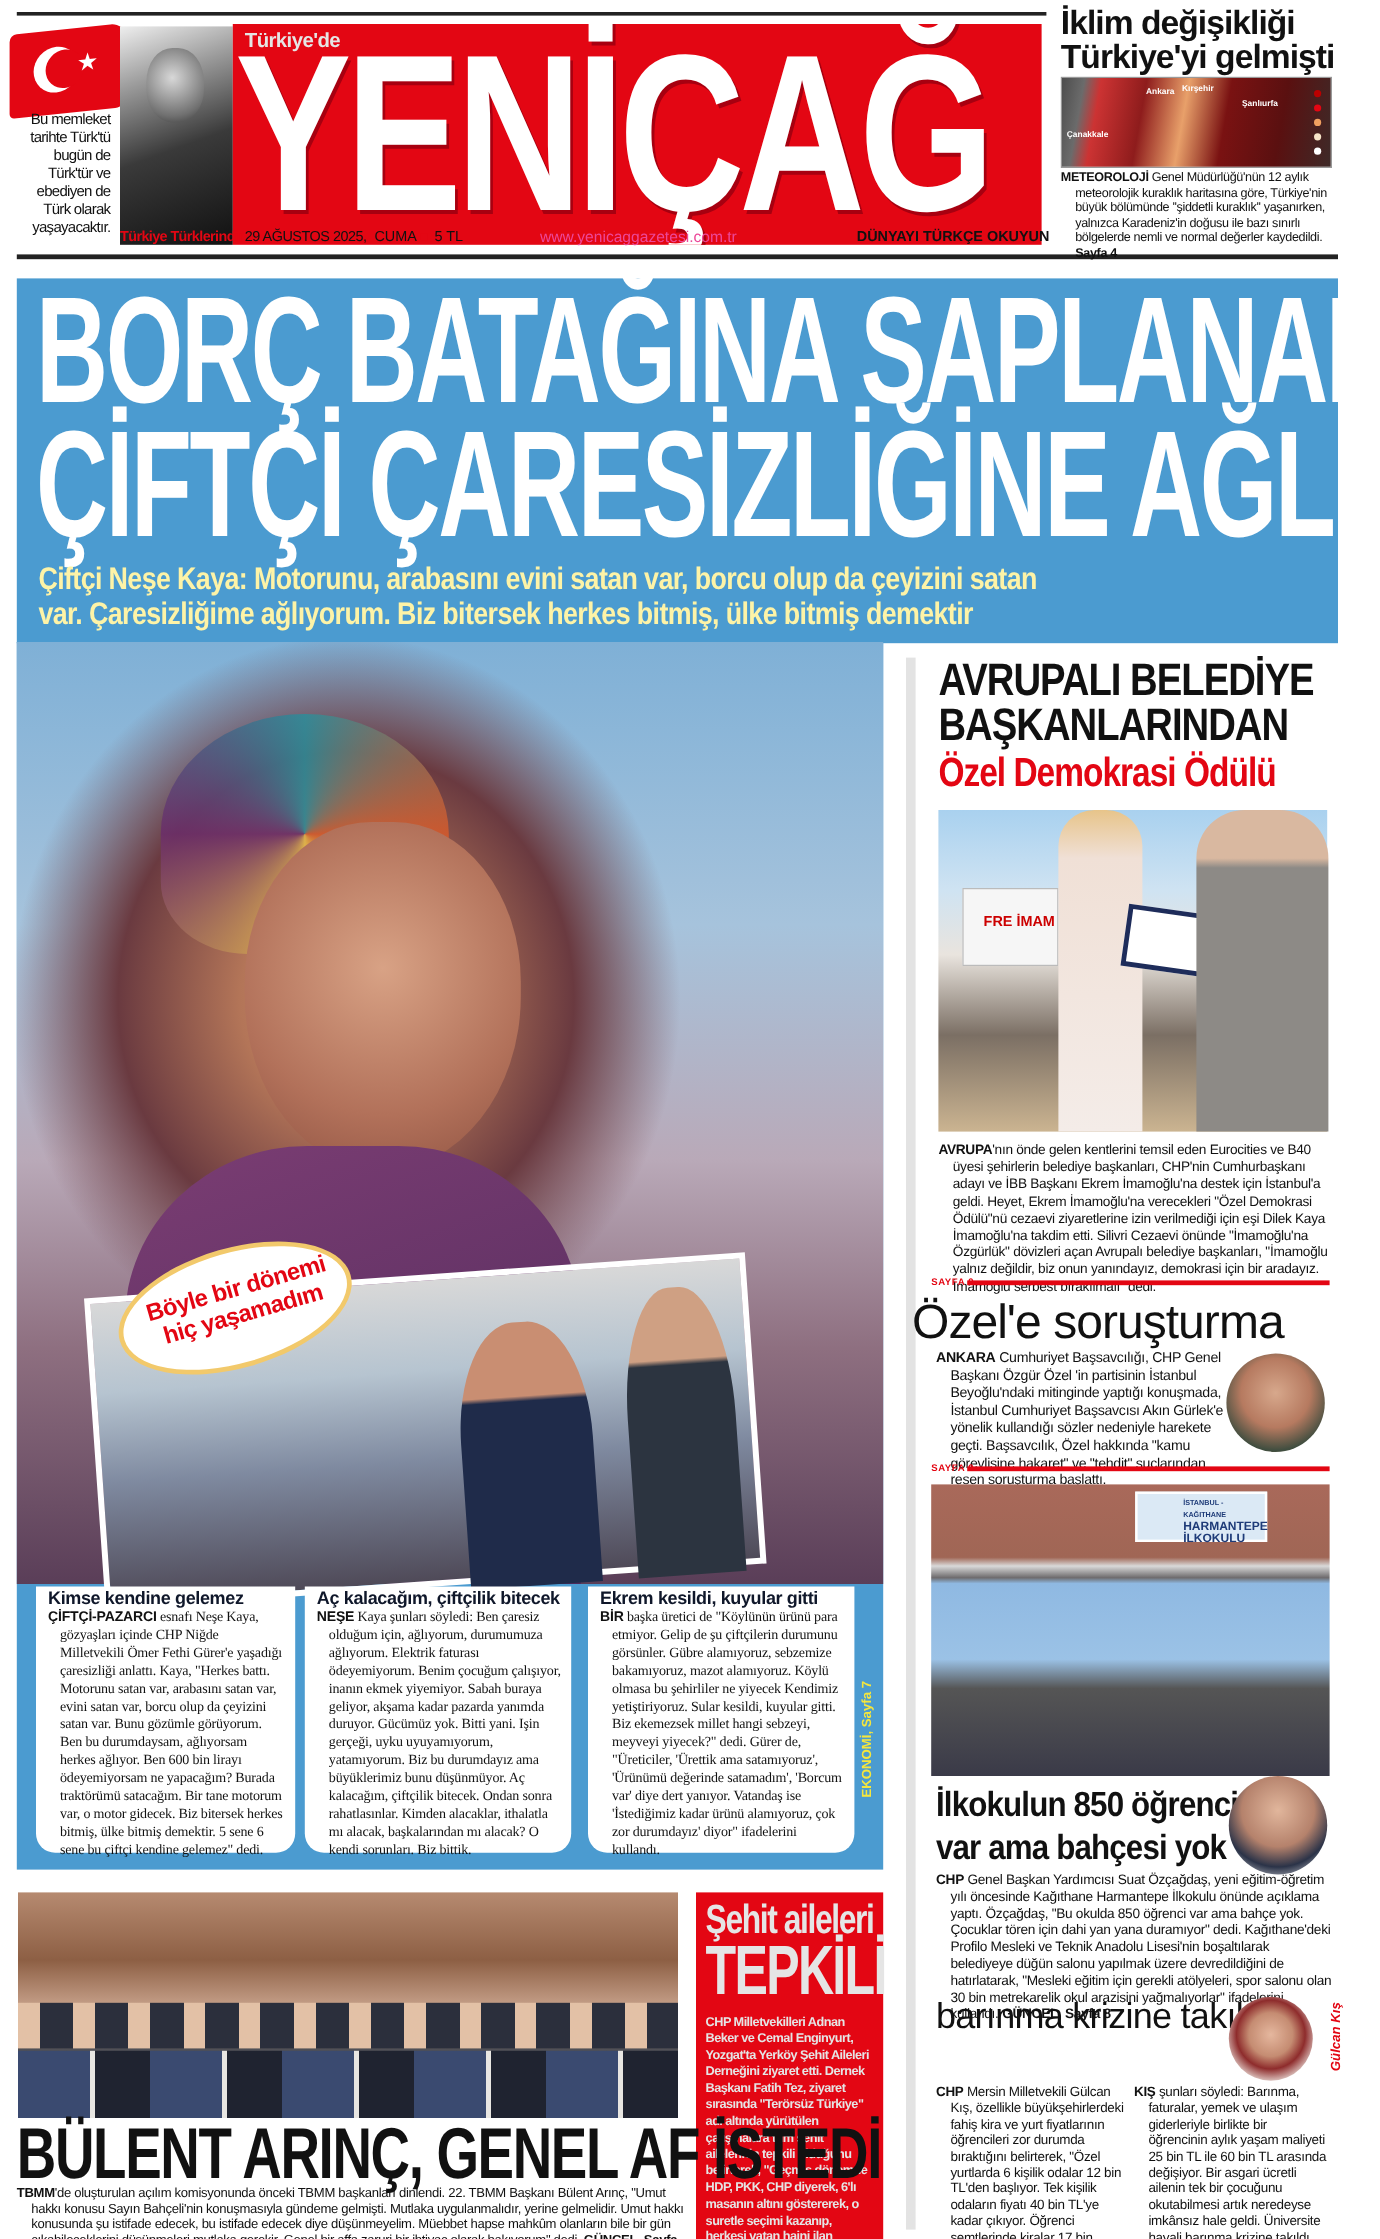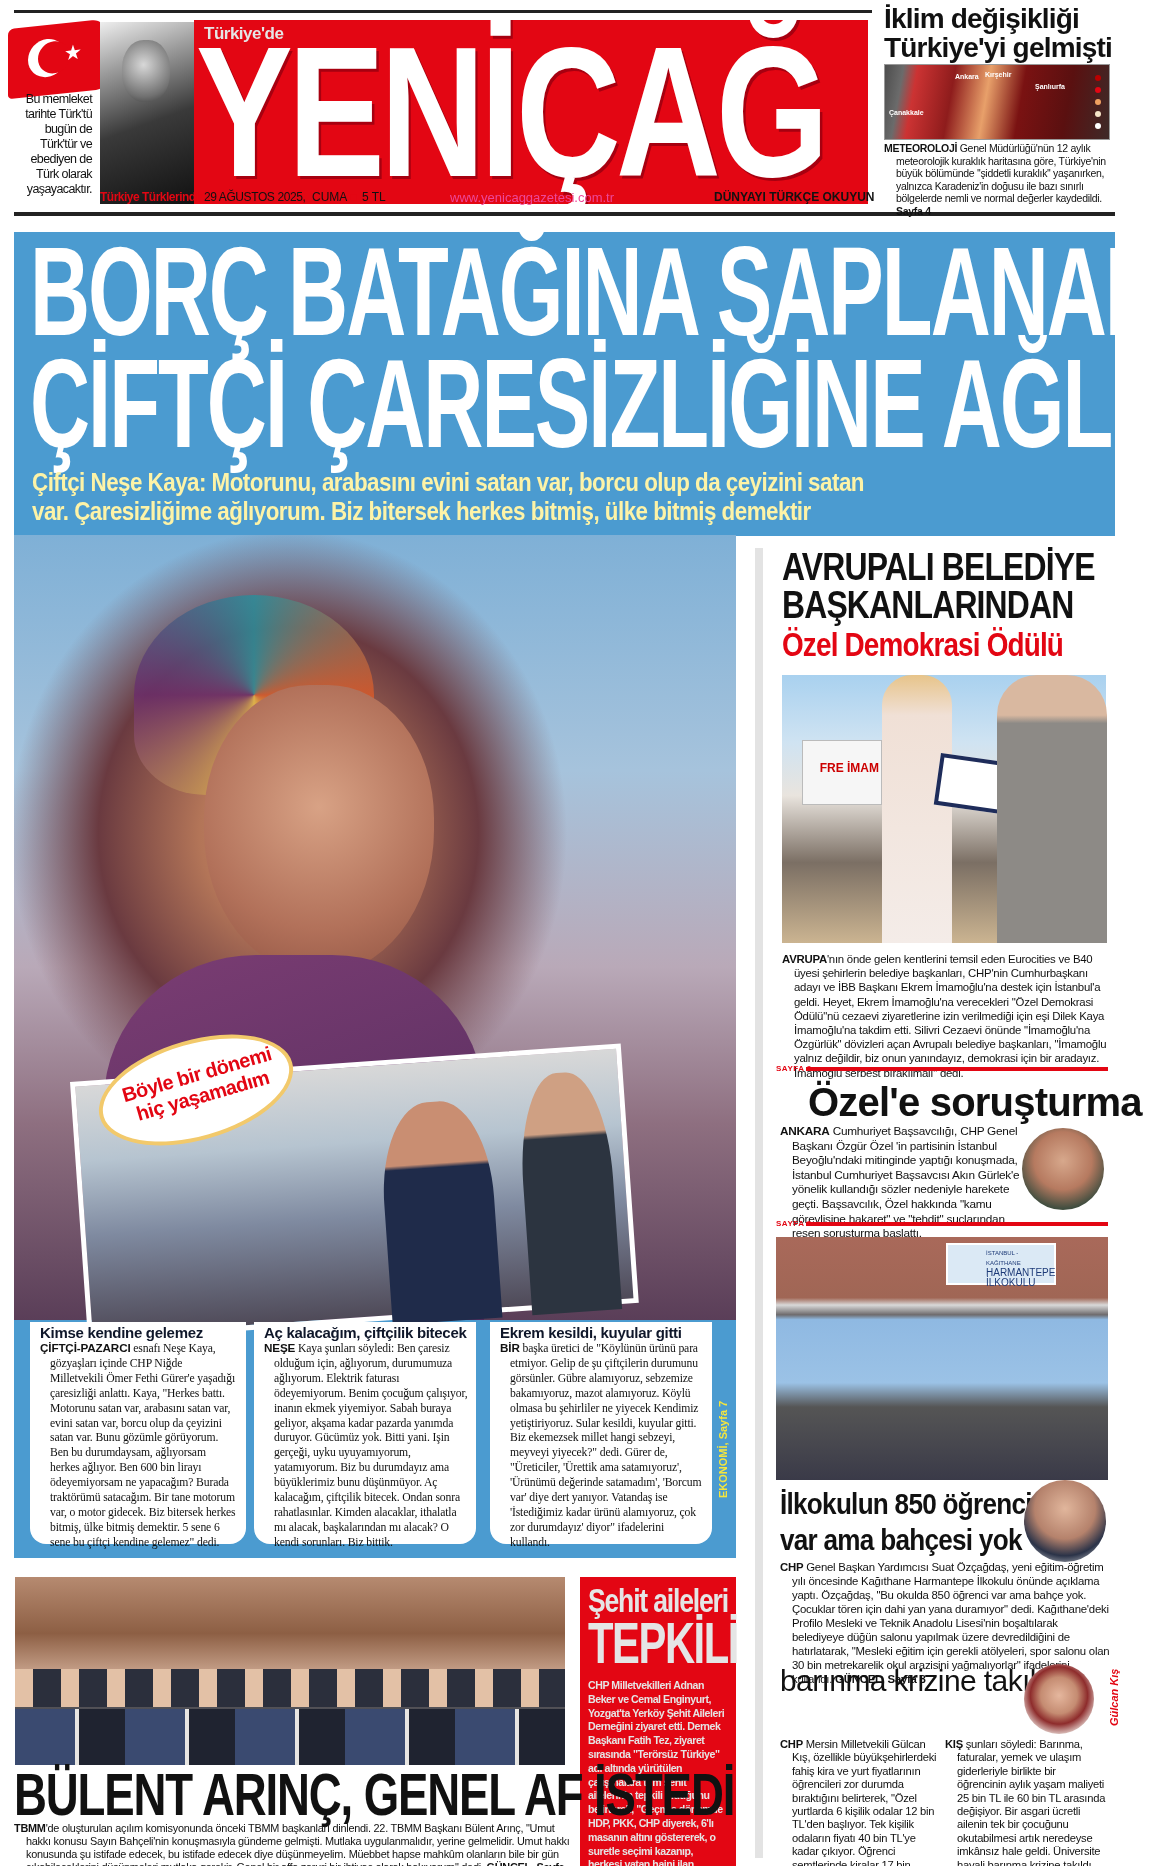--- a/index.html
+++ b/index.html
@@ -49,24 +49,24 @@
 #avrupa-photo{left:782px;top:675px;width:324px;height:268px;background:linear-gradient(180deg,#a9d1ef 0%,#cfe3f2 25%,#e9e4de 45%,#7b6f64 70%,#cbb491 100%)}
 #avrupa-photo .w{position:absolute;left:100px;top:0;width:70px;height:268px;background:linear-gradient(180deg,#e7c48a 0%,#f0e0d6 15%,#f4ece8 100%);border-radius:30px 30px 0 0}
 #avrupa-photo .m{position:absolute;left:215px;top:0;width:110px;height:268px;background:linear-gradient(180deg,#d9b8a0 0%,#d9b8a0 15%,#8d8a86 18%,#8d8a86 100%);border-radius:40px 40px 0 0}
 #avrupa-photo .s{position:absolute;left:20px;top:65px;width:80px;height:65px;background:#f6f6f6;border:1px solid #bbb}
 #avrupa-photo .c{position:absolute;left:155px;top:83px;width:75px;height:52px;background:#fff;border:4px solid #1e2c5a;transform:rotate(8deg)}
 .body-txt{font-size:11.4px;line-height:14.2px;letter-spacing:-.25px;text-indent:-12px;padding-left:12px}
 .body-txt b{font-weight:700}
 .sayfa-rule{height:14px;position:absolute}
 .sayfa-rule span{position:absolute;left:0;top:1px;color:#e30613;font-size:8px;font-weight:900;letter-spacing:.5px}
 .sayfa-rule i{position:absolute;left:30px;right:0;top:4px;height:4px;background:#e30613}
-#ozel-title{left:808px;top:1080px;font-size:40px;line-height:44px;letter-spacing:-.8px;font-weight:700;white-space:nowrap}
+#ozel-title{left:760px;top:1080px;font-size:40px;line-height:44px;letter-spacing:-.8px;font-weight:400;white-space:nowrap}
 #ozel-photo{left:1022px;top:1128px;width:82px;height:82px;border-radius:50%;background:radial-gradient(circle at 50% 40%,#d7a88c,#b67a60 45%,#3f4d3f 75%,#b08a52)}
 #school-photo{left:776px;top:1237px;width:332px;height:243px;background:linear-gradient(180deg,#a9695a 0%,#a06655 25%,#d9d9d9 28%,#6e6b6d 32%,#8fb9e2 34%,#9bc2e6 60%,#555 70%,#3a3a48 100%)}
-#school-photo .sign{position:absolute;left:170px;top:6px;width:110px;height:42px;background:#dbe9f5;border:2px solid #fff;font-size:8px;color:#1e3b78;font-weight:400;padding:3px 3px 17px 38px;line-height:10px}
+#school-photo .sign{position:absolute;left:170px;top:6px;width:110px;height:42px;background:#dbe9f5;border:2px solid #fff;font-size:8px;color:#1e3b78;font-weight:700;padding:3px 3px 17px 38px;line-height:10px}
 #ilk-title{left:780px;top:1486px;font-size:29px;line-height:36px;font-weight:900;letter-spacing:-.8px;transform:scaleX(.9);transform-origin:left top;white-space:nowrap}
 #ozcagdas{left:1024px;top:1480px;width:82px;height:82px;border-radius:50%;background:radial-gradient(circle at 50% 35%,#e1b69c,#b5826c 45%,#2b3348 70%,#fff)}
 #uni-title{left:780px;top:1664px;font-size:30px;line-height:34px;letter-spacing:-.6px;white-space:nowrap}
 #kis{left:1024px;top:1664px;width:70px;height:70px;border-radius:50%;background:radial-gradient(circle at 50% 45%,#e5b79e,#c58c72 35%,#8e2c2c 55%,#f1ece6 80%)}
 #kis-cap{left:1108px;top:1664px;color:#e30613;font-size:11px;font-weight:900;font-style:italic;transform:rotate(-90deg) translateX(-62px);transform-origin:left top;white-space:nowrap}
 
 #arinc-photo{left:15px;top:1577px;width:550px;height:188px;background:linear-gradient(180deg,#b68a70 0%,#8d5f44 30%,#c49e87 50%,#4f4f55 70%,#2c2f3a 100%)}
 #arinc-photo .row{position:absolute;left:0;right:0;top:92px;height:38px;background:repeating-linear-gradient(90deg,#e3c1a6 0 18px,#2b2f3c 18px 46px)}
 #arinc-photo .front{position:absolute;left:0;right:0;top:132px;height:56px;background:repeating-linear-gradient(90deg,#3a4a70 0 60px,#e8e6e2 60px 64px,#1f2330 64px 110px)}
 #red-box{left:580px;top:1577px;width:156px;height:289px;background:#e30613;color:#e5e5e5;padding:6px 8px}

